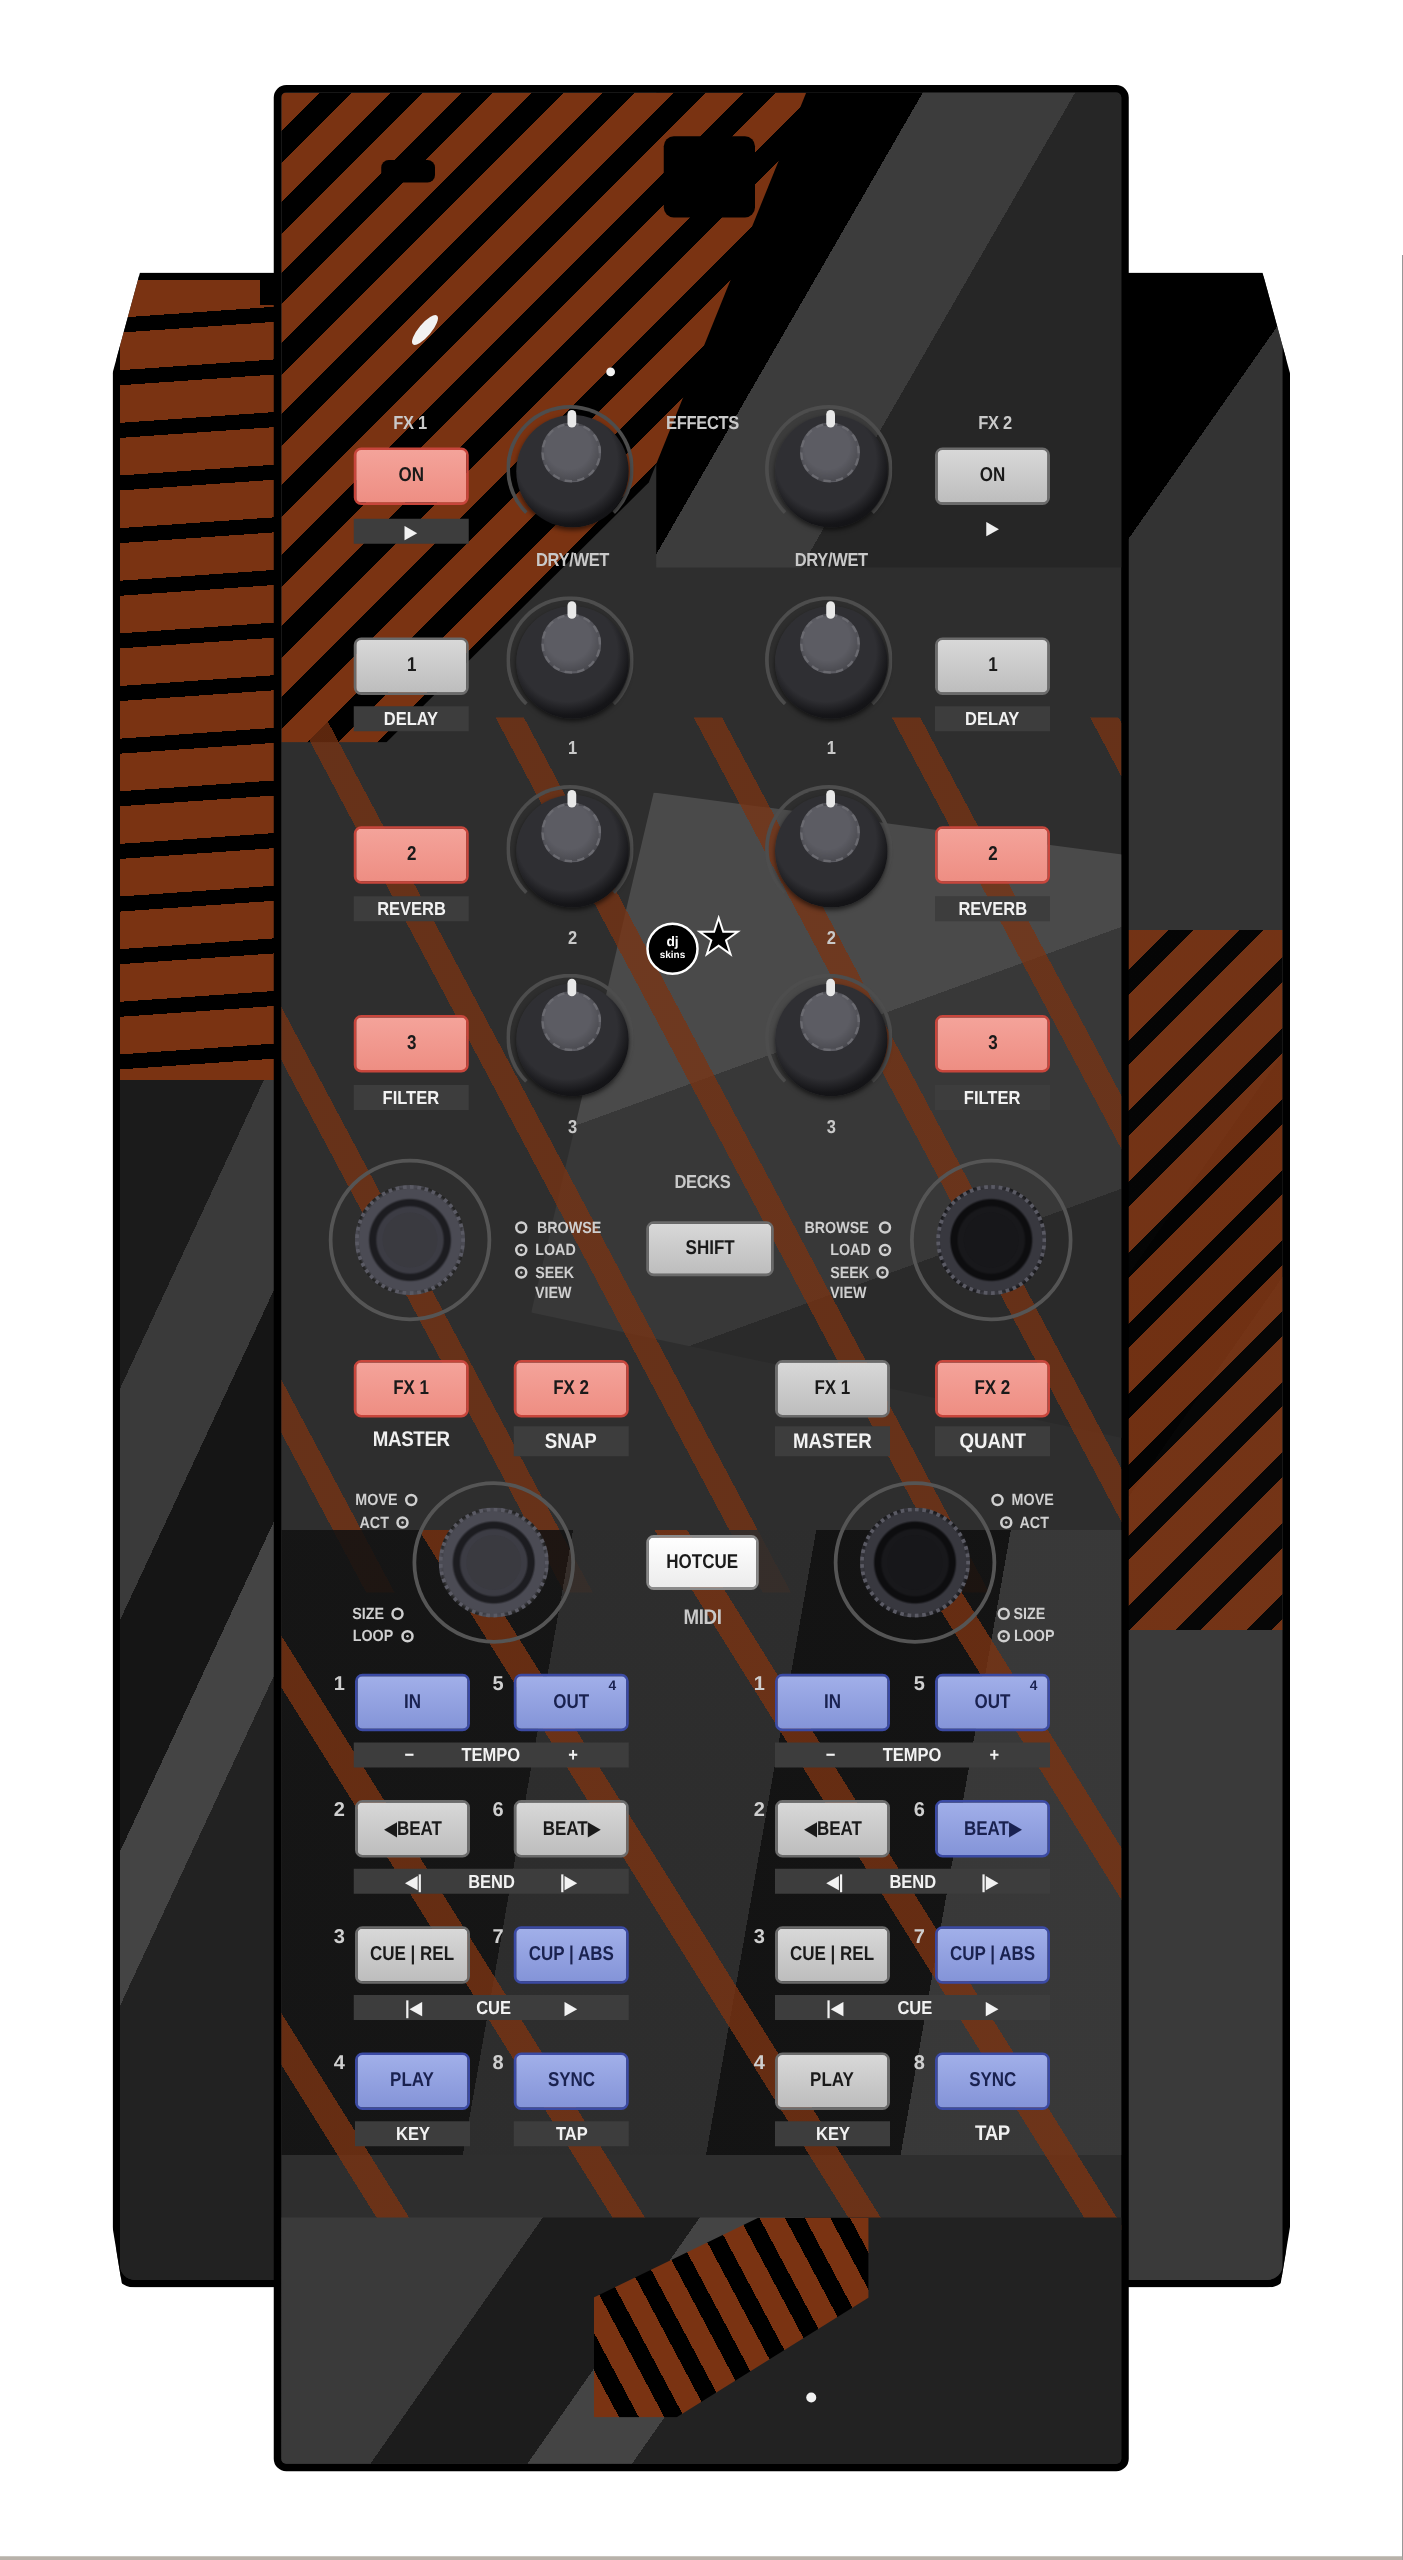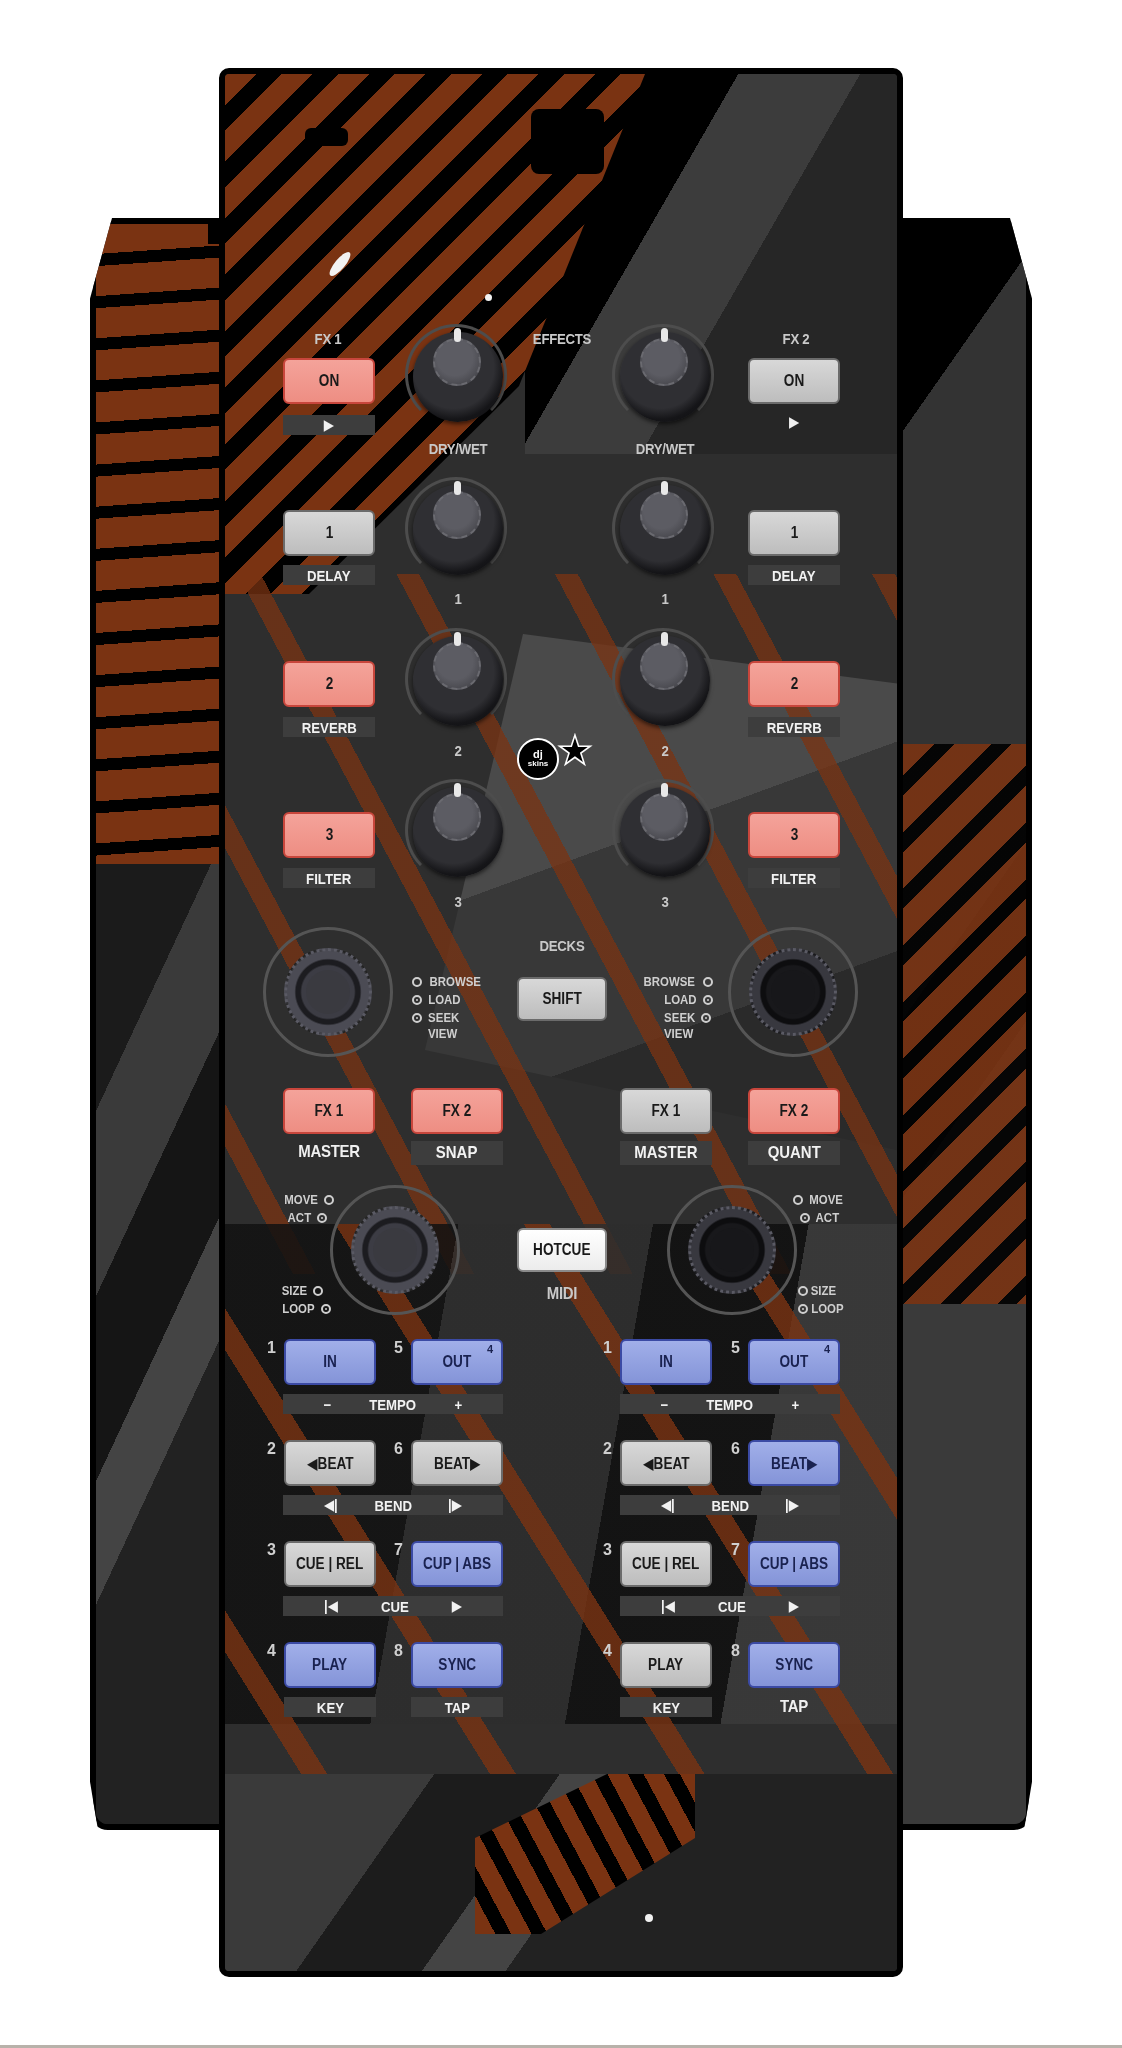--- a/index.html
+++ b/index.html
@@ -233,21 +233,21 @@
     <span class="t">LOAD</span>
   </div>
 <div class="opt" style="left:412px;top:1010px;">
     <span class="radio on"></span>
     <span class="t">SEEK</span>
   </div>
 <div class="opt" style="left:426px;top:1026px;">
     <span class="t">VIEW</span>
   </div>
 
-<div class="btn btn-grey" style="left:517px;top:977px;width:90px;height:44px;">
+<div class="btn btn-grey" style="left:517px;top:977px;width:102px;height:44px;">
     <span class="t">SHIFT</span>
   </div>
 
 <div class="opt" style="left:640px;top:974px;flex-direction:row;">
     <span class="t">BROWSE</span>
     <span class="radio"></span>
   </div>
 <div class="opt" style="left:662px;top:992px;">
     <span class="t">LOAD</span>
     <span class="radio on"></span>

